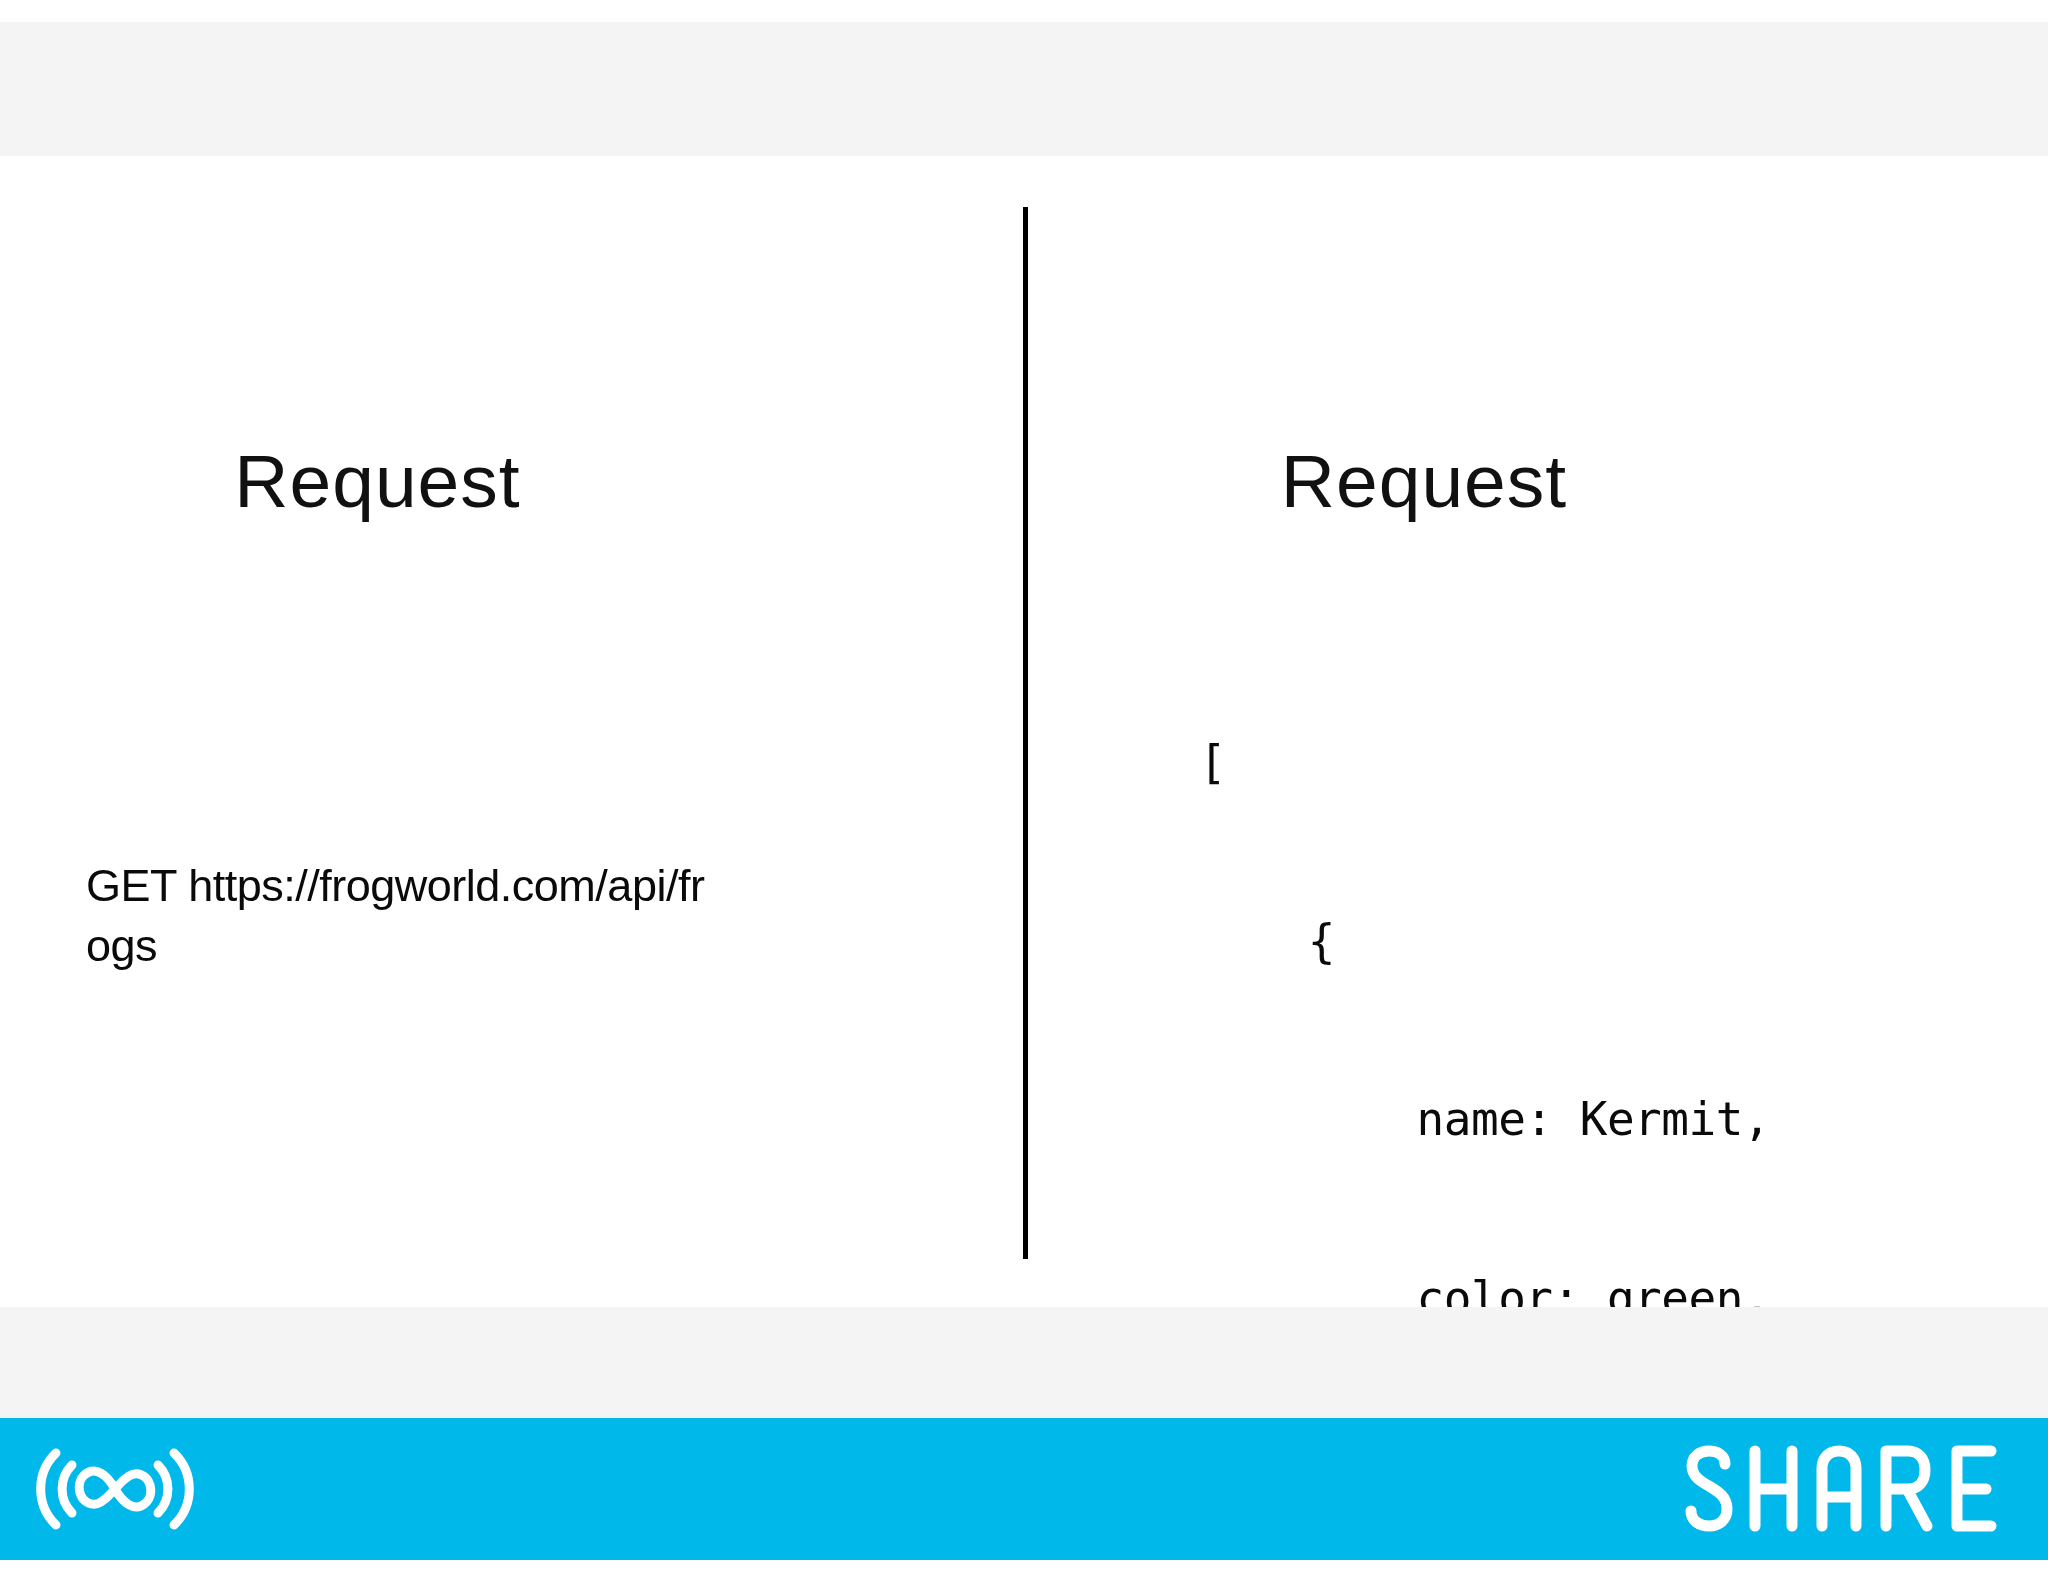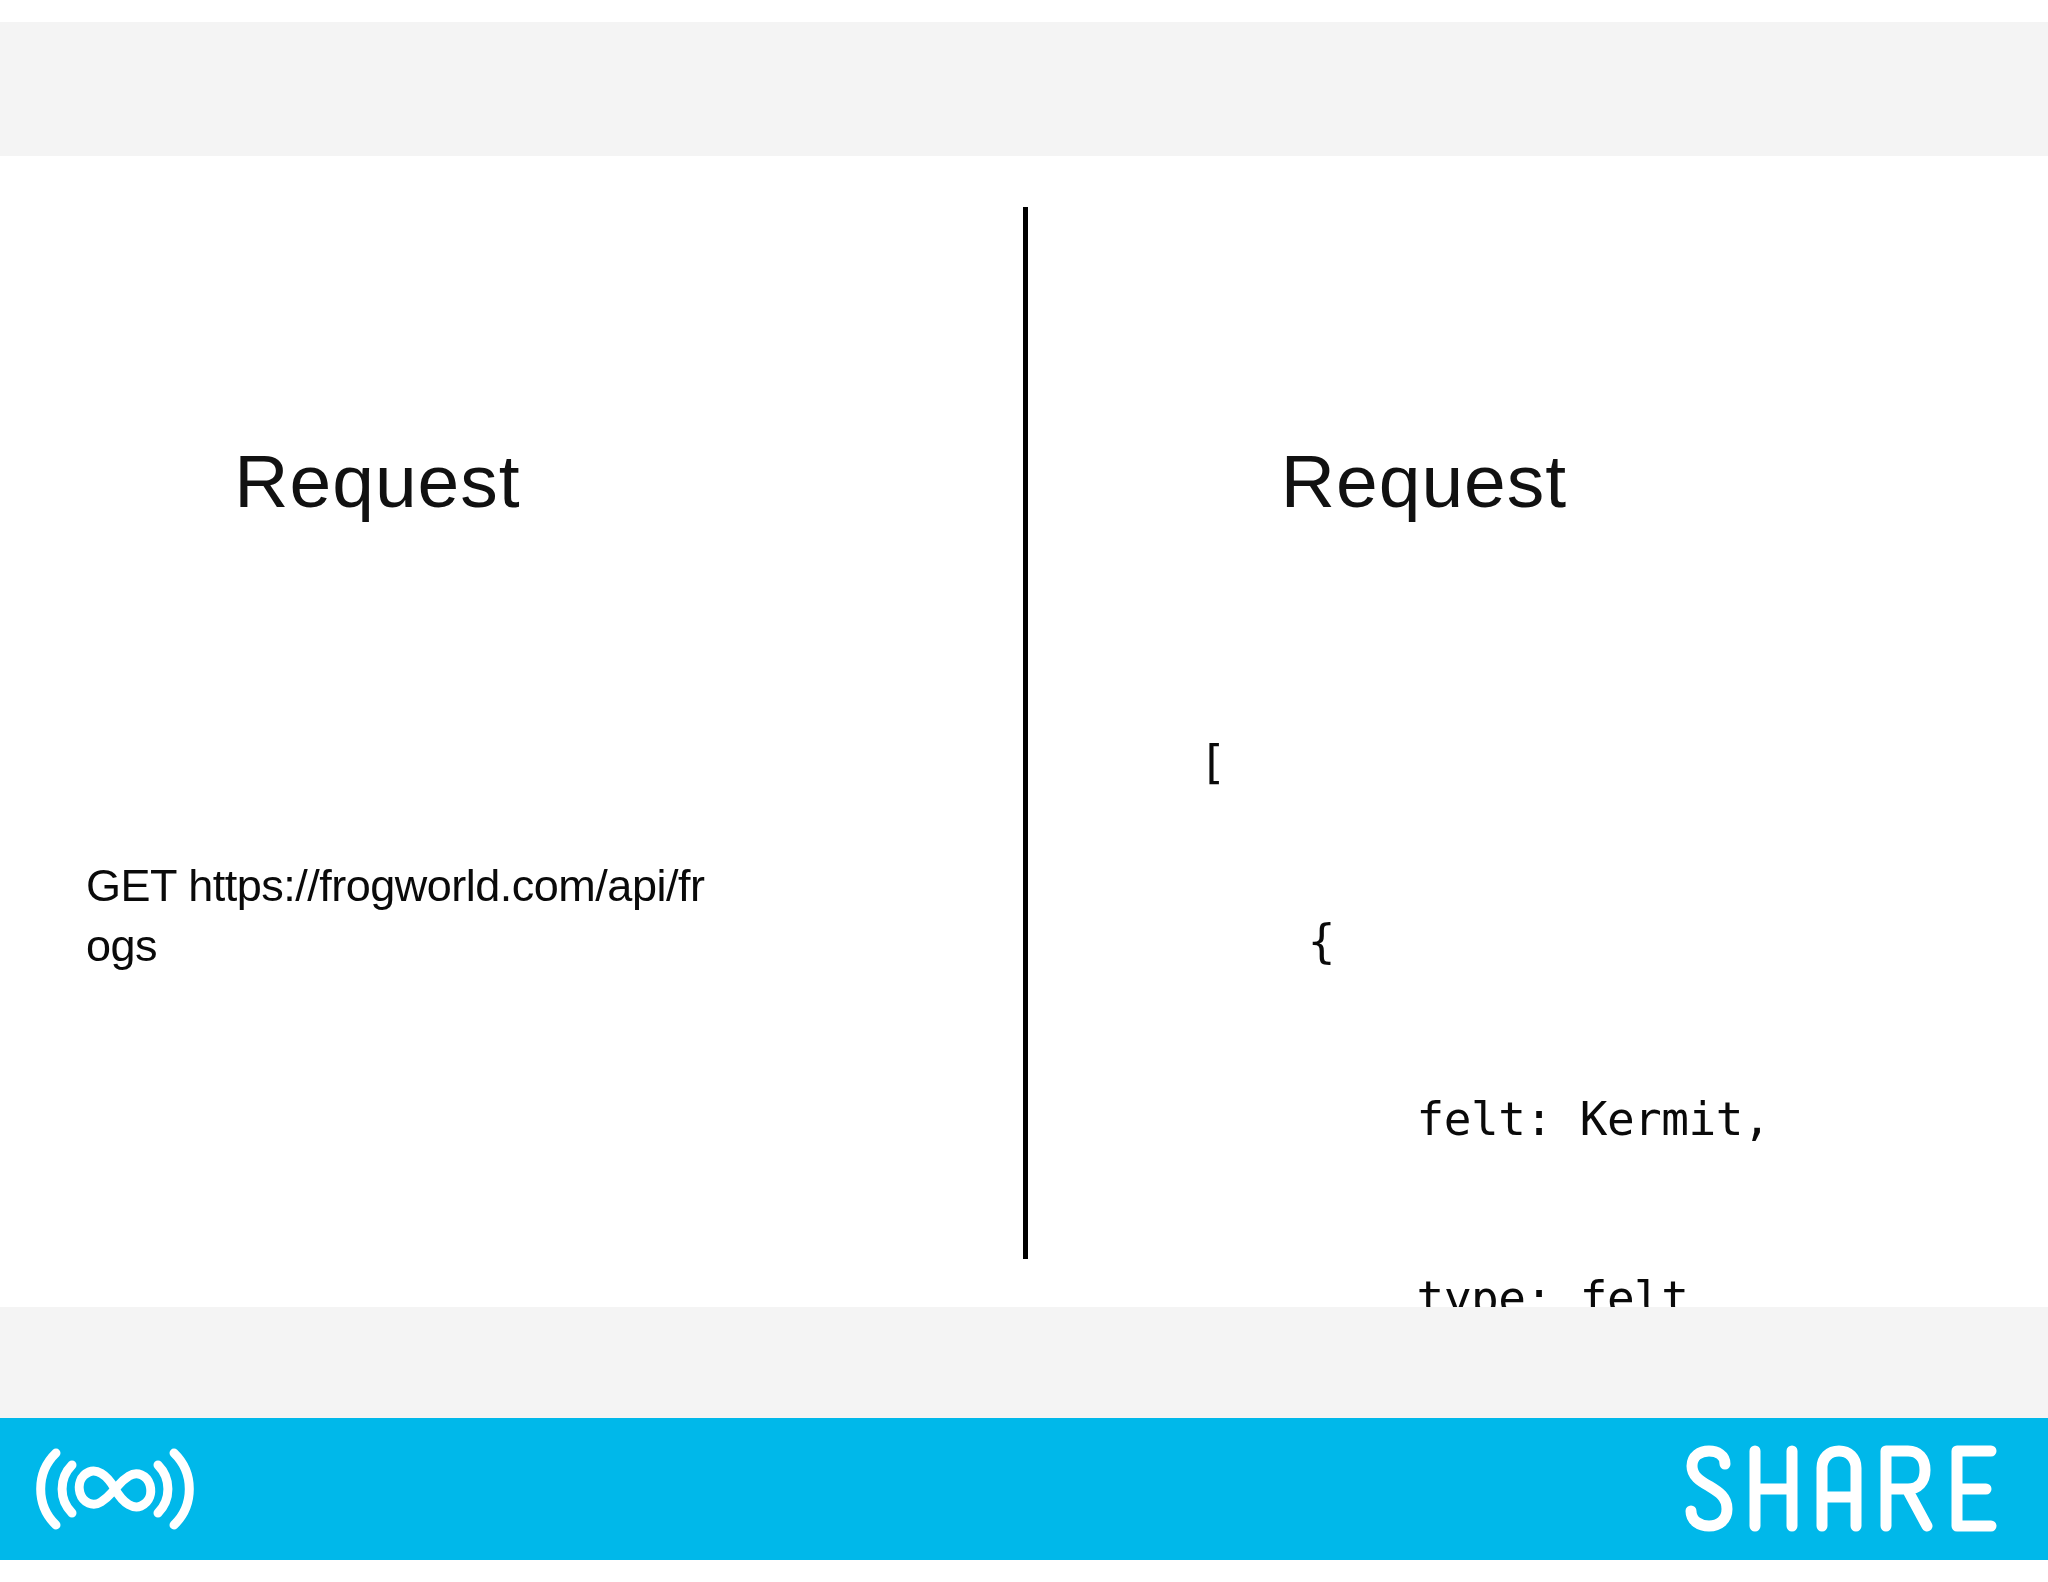--- a/index.html
+++ b/index.html
@@ -142,21 +142,22 @@
 
     <div class="request-code">GET https://frogworld.com/api/frogs</div>
   </div>
 
   <div class="col col-response">
     <div class="col-title response">Request</div>
 
     <div class="response-code">
       <span class="code-line">[</span>
       <span class="code-line">    {</span>
-      <span class="code-line">        felt: Kermit,</span>
+      <span class="code-line">        name: Kermit,</span>
+      <span class="code-line">        color: green,</span>
       <span class="code-line">        type: felt</span>
       
       
       
       
       
       
       
     </div>
   </div>

